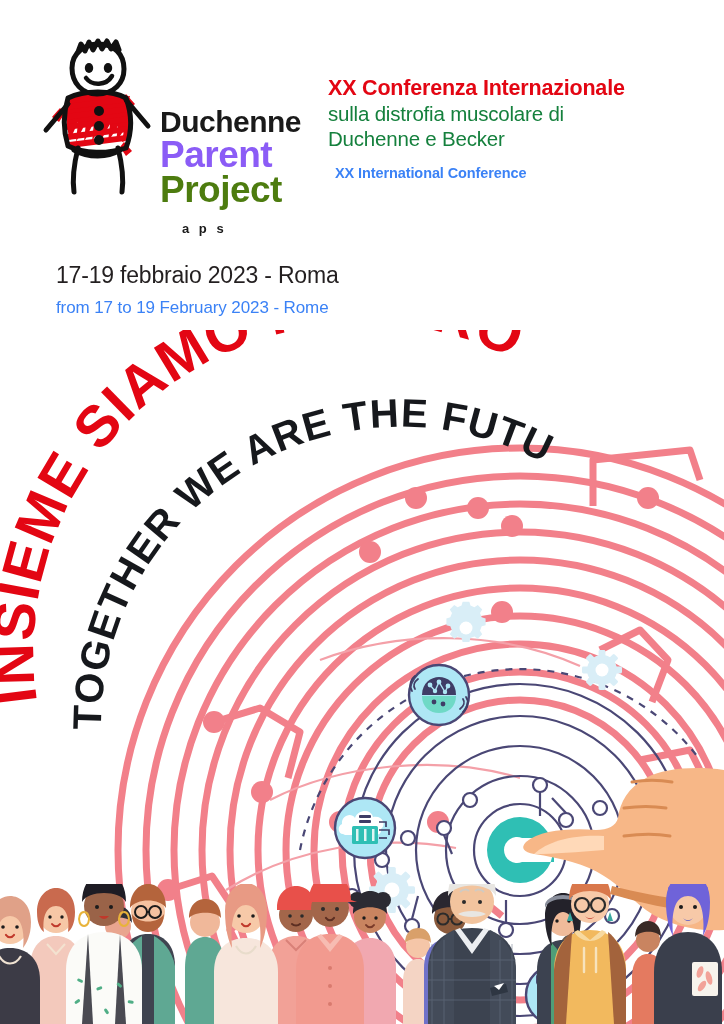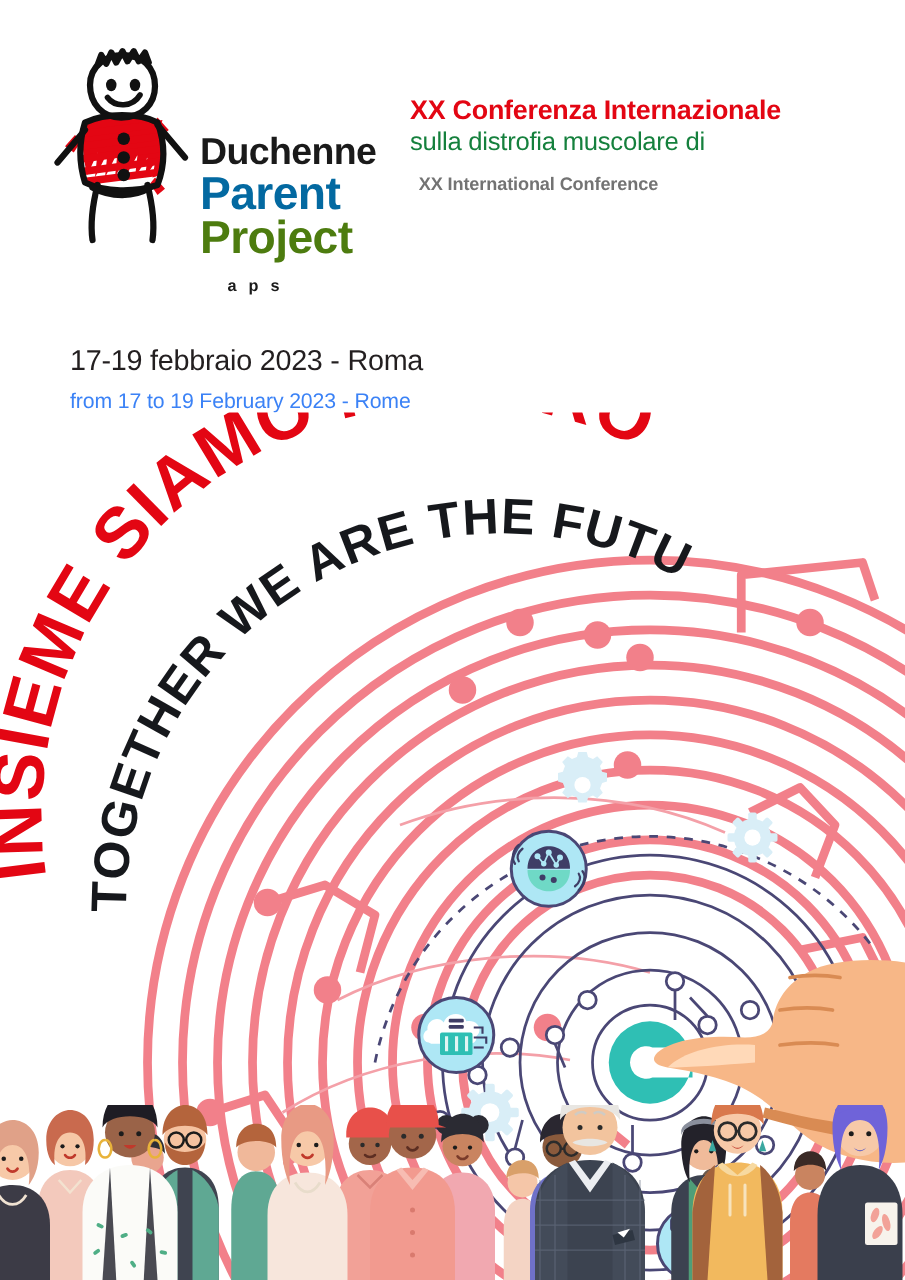--- a/index.html
+++ b/index.html
@@ -40,21 +40,21 @@
     line-height:.92;
     letter-spacing:-0.5px;
     font-weight:bold;
   }
   #wm-duchenne{
     font-size:30px;
     color:#1a1a1a;
   }
   #wm-parent{
     font-size:37px;
-    color:#0369a1;
+    color:#8b5cf6;
     margin-top:2px;
   }
   #wm-project{
     font-size:37px;
     color:#4d7c0f;
     margin-top:1px;
   }
   #wm-aps{
     font-size:13px;
     color:#1a1a1a;
@@ -79,36 +79,36 @@
   }
   .conf-sub-it{
     font-size:20.5px;
     color:#15803d;
     line-height:1.22;
     letter-spacing:-0.2px;
   }
   #conf-title-en{
     font-size:14.5px;
     font-weight:bold;
-    color:#737373;
+    color:#3b82f6;
     margin-top:14px;
     margin-left:7px;
     letter-spacing:-0.1px;
   }
   #conf-sub-en{
     font-size:14px;
     color:#231f20;
     margin-top:3px;
     letter-spacing:-0.1px;
   }
 
   
   #date-block{
     position:absolute;
-    left:56px; top:275px;
+    left:56px; top:262px;
     width:420px;
   }
   #date-it{
     font-size:23px;
     color:#231f20;
     letter-spacing:-0.2px;
   }
   #date-en{
     font-size:17px;
     color:#3b82f6;
@@ -204,20 +204,21 @@
         <div class="wm-line" id="wm-duchenne">Duchenne</div>
         <div class="wm-line" id="wm-parent">Parent</div>
         <div class="wm-line" id="wm-project">Project</div>
         <div id="wm-aps">a p s</div>
       </div>
     </div>
 
     <div id="title-block">
       <div id="conf-title-it">XX Conferenza Internazionale</div>
       <div class="conf-sub-it">sulla distrofia muscolare di</div>
+      <div class="conf-sub-it">Duchenne e Becker</div>
       <div id="conf-title-en">XX International Conference</div>
     </div>
   </div>
 
   <div id="date-block">
     <div id="date-it">17-19 febbraio 2023 -  Roma</div>
     <div id="date-en">from 17 to 19 February 2023 - Rome</div>
   </div>
 
   <div id="artwork">

